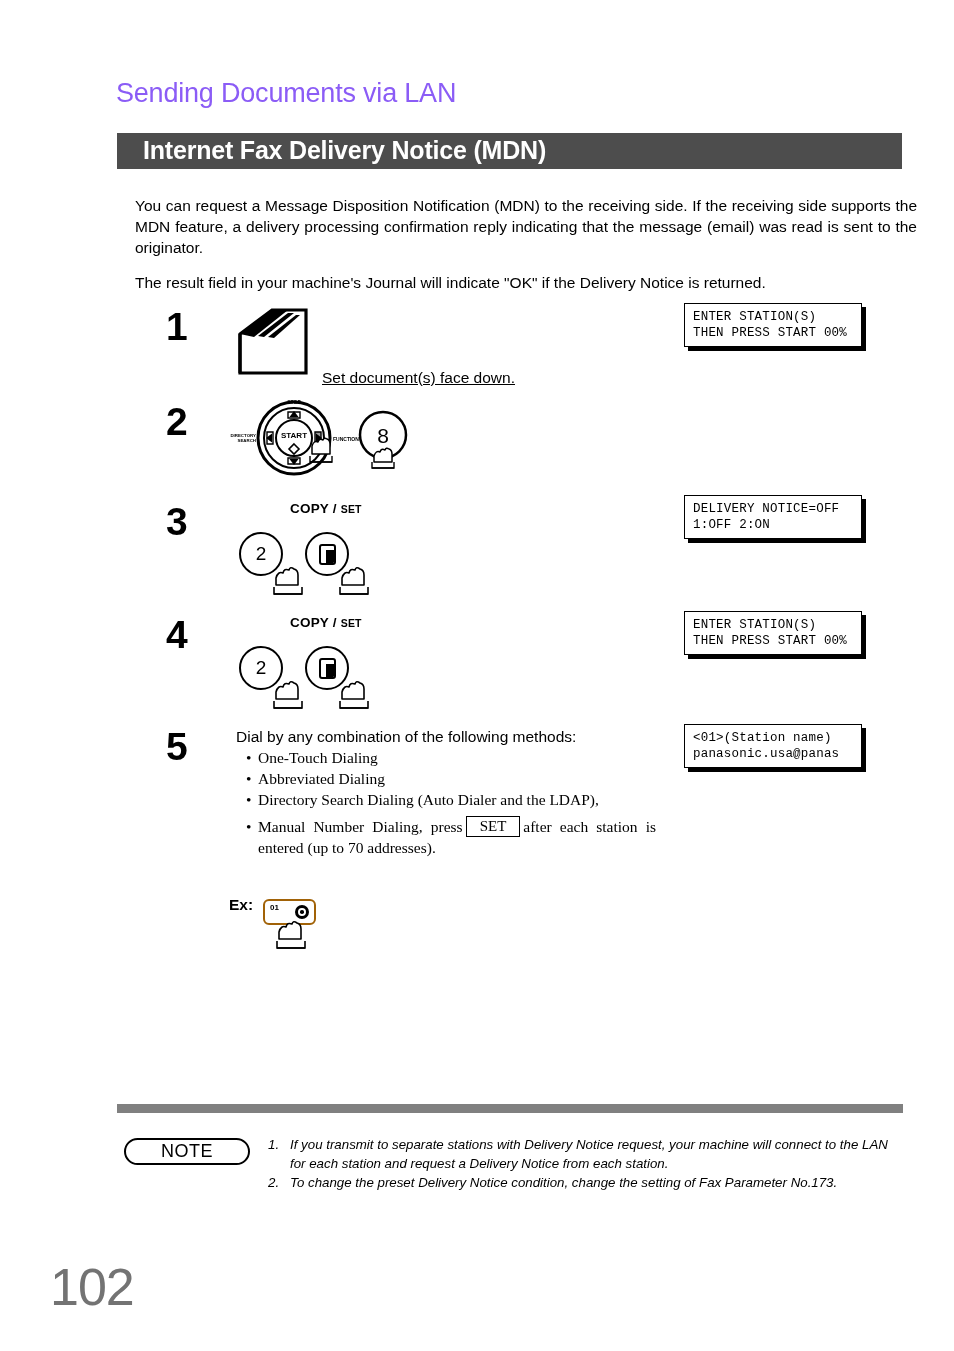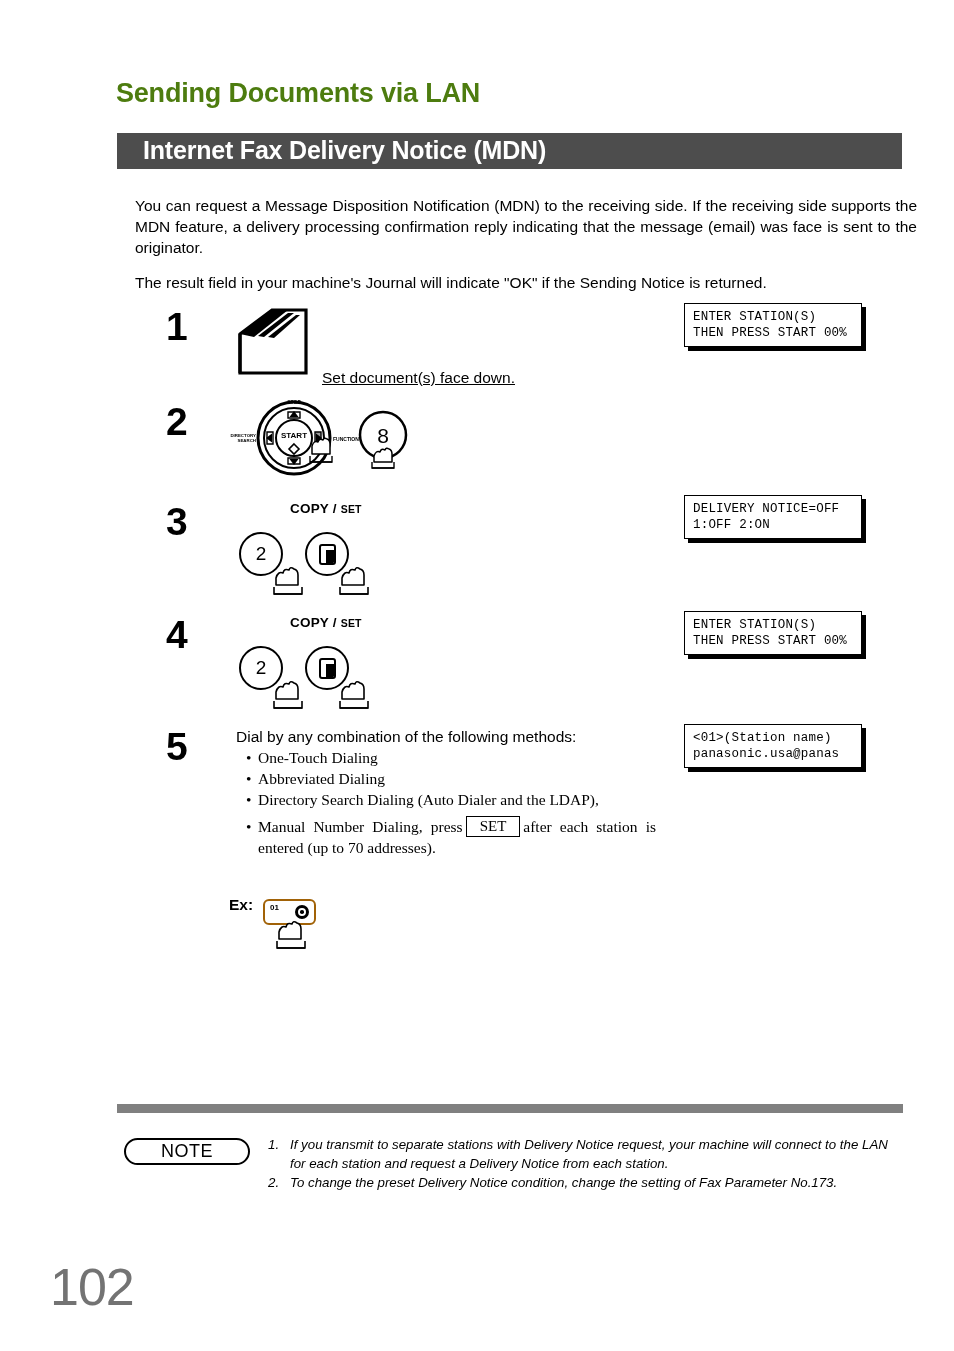--- a/index.html
+++ b/index.html
@@ -20,22 +20,22 @@
     position: absolute;
     inset: 0;
   }
 
   
   .chapter-title {
     position: absolute;
     left: 116px;
     top: 78px;
     font-size: 27px;
-    font-weight: bold;
-    color: #4d7c0f;
+    font-weight: normal;
+    color: #8b5cf6;
     letter-spacing: -0.2px;
     white-space: nowrap;
   }
 
   .section-bar {
     position: absolute;
     left: 117px;
     top: 133px;
     width: 785px;
     height: 36px;
@@ -324,22 +324,22 @@
 <body>
 
 <div class="page">
 
   <div class="chapter-title">Sending Documents via LAN</div>
 
   <div class="section-bar">
     <div class="section-bar-label">Internet Fax Delivery Notice (MDN)</div>
   </div>
 
-  <div class="intro">You can request a Message Disposition Notification (MDN) to the receiving side. If the receiving side supports the MDN feature, a delivery processing confirmation reply indicating that the message (email) was face is sent to the originator.</div>
-  <div class="intro2">The result field in your machine's Journal will indicate "OK" if the Sending Notice is returned.</div>
+  <div class="intro">You can request a Message Disposition Notification (MDN) to the receiving side. If the receiving side supports the MDN feature, a delivery processing confirmation reply indicating that the message (email) was read is sent to the originator.</div>
+  <div class="intro2">The result field in your machine's Journal will indicate "OK" if the Delivery Notice is returned.</div>
 
   <div class="step-num" style="left:166px; top:307px;">1</div>
 
   <svg class="doc-icon" viewBox="0 0 74 72">
     <path d="M4 30 L4 69 L70 69 L70 6 L36 6 Z" fill="#fff" stroke="#000" stroke-width="3.2" stroke-linejoin="miter"></path>
     <path d="M4 30 L36 6 L52 6 L18 33 Z" fill="#000"></path>
     <path d="M22 32 L52 9 L58 9 L28 33 Z" fill="#000"></path>
     <path d="M32 33 L60 11 L64 11 L38 34 Z" fill="#000"></path>
     <path d="M4 30 L4 69" fill="none" stroke="#000" stroke-width="3.2"></path>
   </svg>

